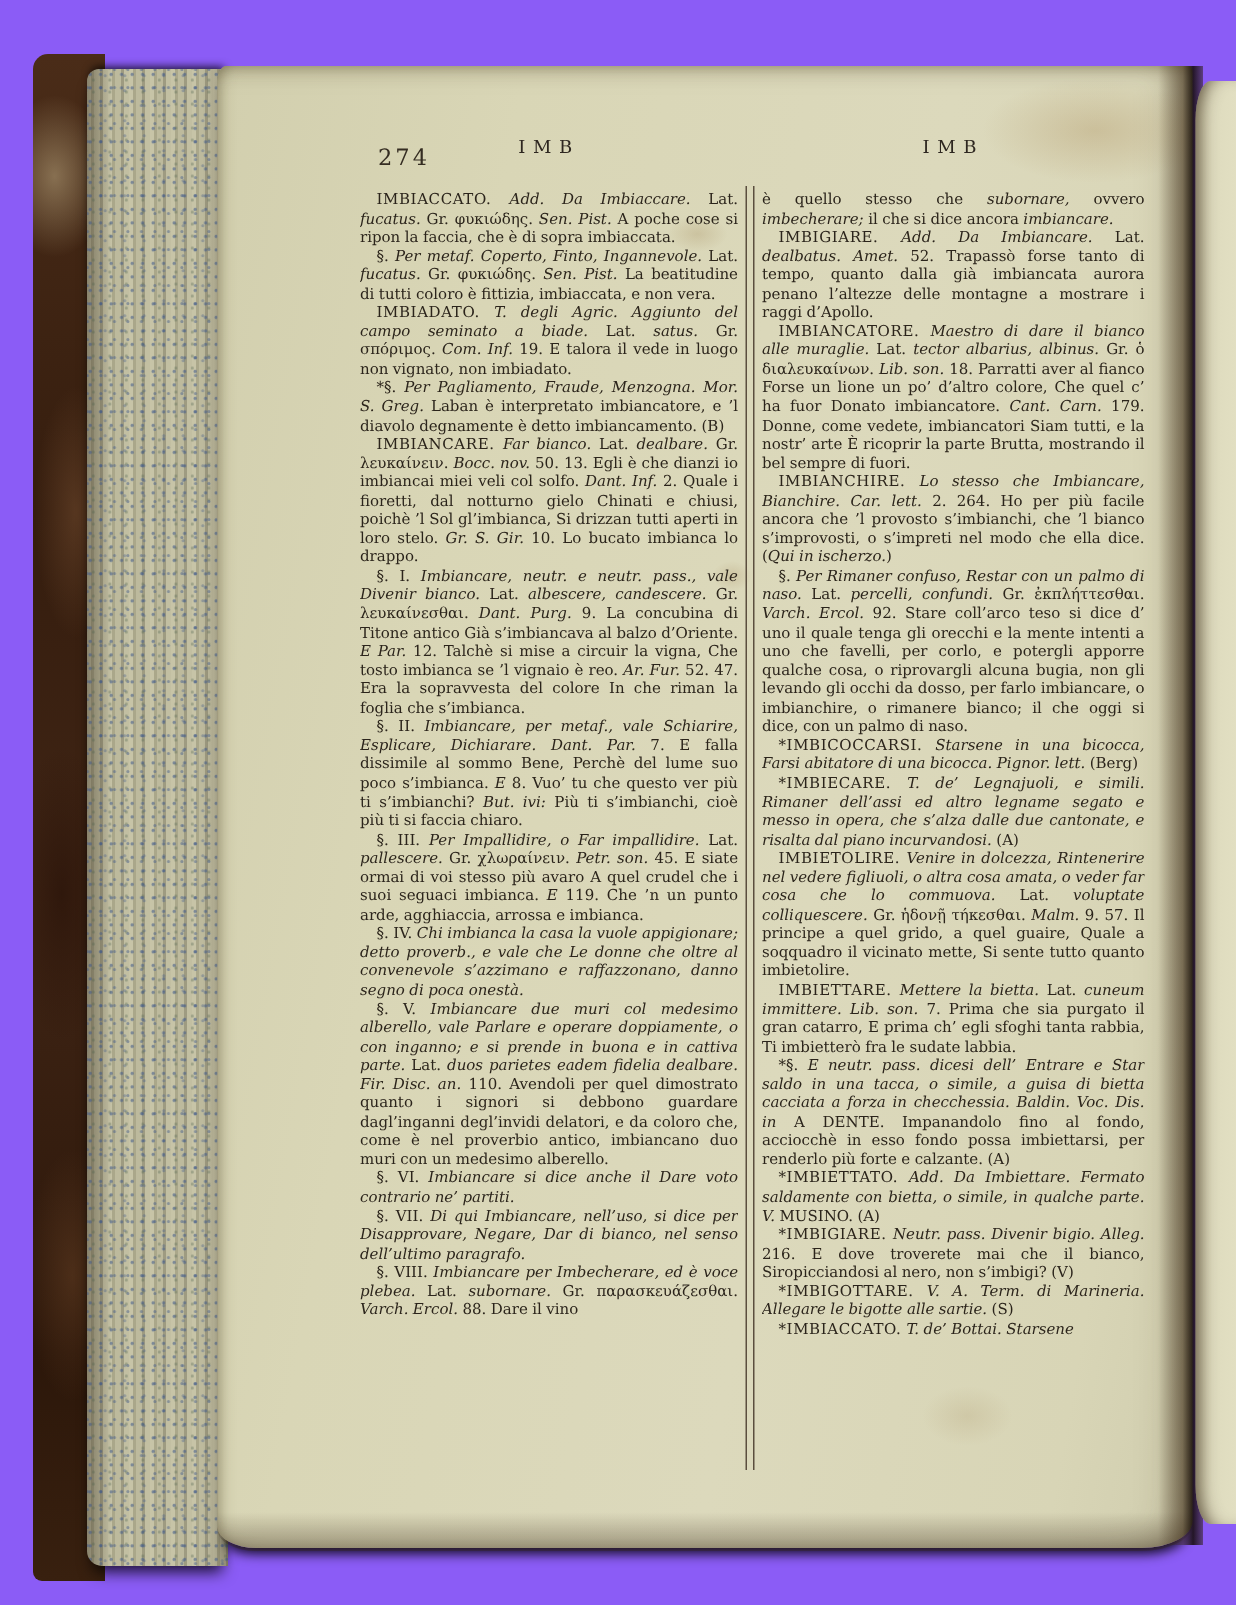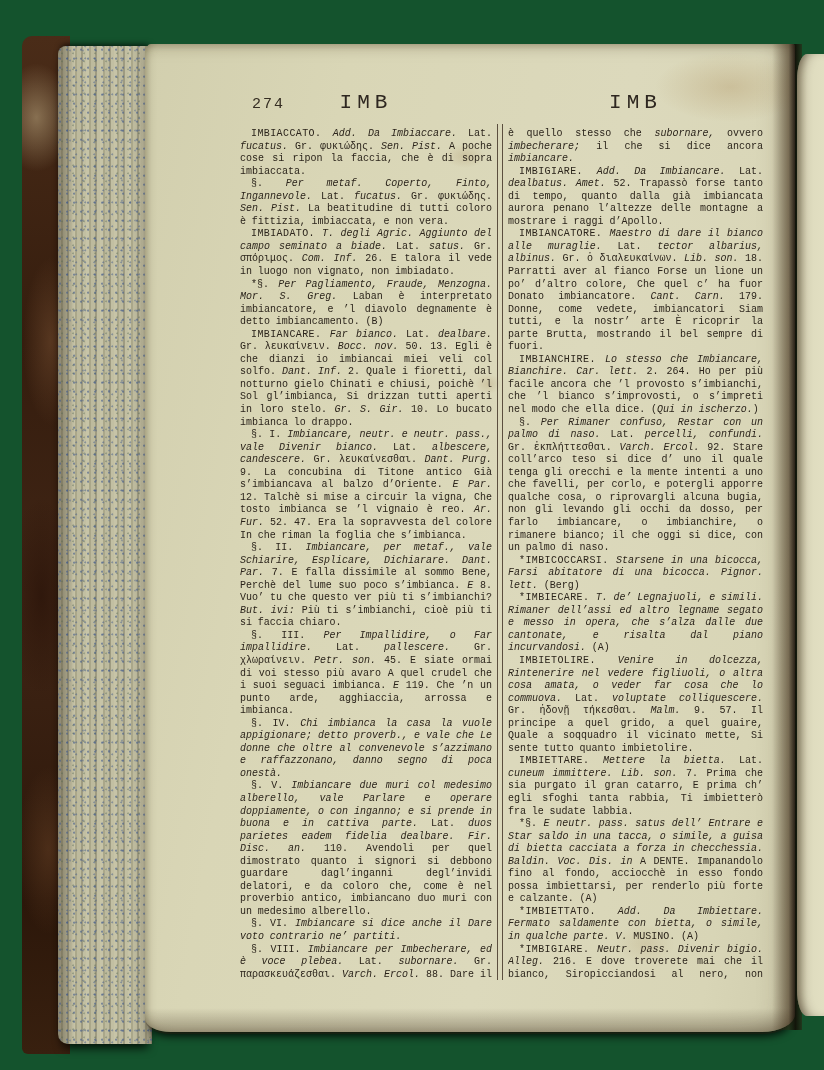--- a/index.html
+++ b/index.html
@@ -1,18 +1,18 @@
 <!DOCTYPE html>
 <html lang="it"><head>
 <meta charset="utf-8">
 <style>
   html,body{margin:0;padding:0;background:#0b0908;}
   body{width:824px;height:1070px;overflow:hidden;position:relative;
        font-family:"DejaVu Serif","Liberation Serif",serif;}
-  .scene{position:absolute;inset:0;background:#14532d;font-family:Liberation Mono, monospace;}
+  .scene{position:absolute;inset:0;background:#8b5cf6;}
 
   
   .binding{position:absolute;left:22px;top:36px;width:48px;height:1018px;
     background:
       radial-gradient(60px 90px at 30% 8%, rgba(190,170,130,.55), transparent 60%),
       radial-gradient(40px 120px at 60% 30%, rgba(120,80,50,.5), transparent 70%),
       radial-gradient(50px 140px at 40% 55%, rgba(40,18,8,.7), transparent 70%),
       radial-gradient(45px 120px at 55% 80%, rgba(110,70,40,.45), transparent 70%),
       linear-gradient(180deg,#4a2c18,#351d0e 30%,#402515 55%,#2c170a 85%,#38200f);
     border-radius:10px 0 0 6px;}
@@ -57,21 +57,21 @@
     background:linear-gradient(90deg, rgba(40,26,12,0), rgba(55,38,18,.45) 55%, rgba(18,10,4,.85) 78%, rgba(45,30,14,.5));}
   .facing{position:absolute;left:797px;top:54px;width:27px;height:962px;
     background:linear-gradient(90deg,#cdc9a8,#dedbbe 40%,#e2dfc2);
     box-shadow:inset 9px 0 12px -7px rgba(45,30,15,.7);
     border-radius:10px 0 0 10px / 26px 0 0 26px;}
 
   
   .textblock{position:absolute;left:95px;top:44px;width:523px;color:#2b241b;}
   .header{position:relative;height:36px;}
   .pagenum{position:absolute;left:12px;top:8px;font-size:15px;letter-spacing:2px;color:#352d22;}
-  .rhead{position:absolute;top:3px;font-size:21px;letter-spacing:5px;color:#2e2720;}
+  .rhead{position:absolute;top:3px;font-size:12px;letter-spacing:5px;color:#2e2720;}
   .rhead.l{left:0;width:252px;text-align:center;}
   .rhead.r{left:268px;width:255px;text-align:center;}
 
   .cols{display:flex;align-items:flex-end;}
   .col{font-size:10px;line-height:12.55px;text-align:justify;height:852px;overflow:hidden;
        word-spacing:-0.2px;hyphens:auto;}
   .col.left{width:252px;}
   .col.right{width:255px;}
   .ruleGap{width:16px;display:flex;justify-content:center;}
   .ruleGap i{display:block;width:4px;height:856px;
@@ -98,45 +98,46 @@
     <div class="textblock">
       <div class="header">
         <span class="pagenum">274</span>
         <span class="rhead l">IMB</span>
         <span class="rhead r">IMB</span>
       </div>
       <div class="cols">
         <div class="col left" id="col-left">
             <p class="par"><span class="hw">IMBIACCATO. </span><span class="it">Add. Da Imbiaccare.</span><span> Lat. </span><span class="it">fucatus.</span><span> Gr. φυκιώδης. </span><span class="it">Sen. Pist.</span><span> A poche cose si ripon la faccia, che è di sopra imbiaccata.</span></p>
             <p class="par"><span>§. </span><span class="it">Per metaf. Coperto, Finto, Ingannevole.</span><span> Lat. </span><span class="it">fucatus.</span><span> Gr. φυκιώδης. </span><span class="it">Sen. Pist.</span><span> La beatitudine di tutti coloro è fittizia, imbiaccata, e non vera.</span></p>
-            <p class="par"><span class="hw">IMBIADATO. </span><span class="it">T. degli Agric. Aggiunto del campo seminato a biade.</span><span> Lat. </span><span class="it">satus.</span><span> Gr. σπόριμος. </span><span class="it">Com. Inf.</span><span> 26. E talora il vede in luogo non vignato, non imbiadato.</span></p>
+            <p class="par"><span class="hw">IMBIADATO. </span><span class="it">T. degli Agric. Aggiunto del campo seminato a biade.</span><span> Lat. </span><span class="it">satus.</span><span> Gr. σπόριμος. </span><span class="it">Com. Inf.</span><span> 19. E talora il vede in luogo non vignato, non imbiadato.</span></p>
             <p class="par"><span>*§. </span><span class="it">Per Pagliamento, Fraude, Menzogna. Mor. S. Greg.</span><span> Laban è interpretato imbiancatore, e ’l diavolo degnamente è detto imbiancamento. (B)</span></p>
             <p class="par"><span class="hw">IMBIANCARE. </span><span class="it">Far bianco.</span><span> Lat. </span><span class="it">dealbare.</span><span> Gr. λευκαίνειν. </span><span class="it">Bocc. nov.</span><span> 50. 13. Egli è che dianzi io imbiancai miei veli col solfo. </span><span class="it">Dant. Inf.</span><span> 2. Quale i fioretti, dal notturno gielo Chinati e chiusi, poichè ’l Sol gl’imbianca, Si drizzan tutti aperti in loro stelo. </span><span class="it">Gr. S. Gir.</span><span> 10. Lo bucato imbianca lo drappo.</span></p>
             <p class="par"><span>§. I. </span><span class="it">Imbiancare, neutr. e neutr. pass., vale Divenir bianco.</span><span> Lat. </span><span class="it">albescere, candescere.</span><span> Gr. λευκαίνεσθαι. </span><span class="it">Dant. Purg.</span><span> 9. La concubina di Titone antico Già s’imbiancava al balzo d’Oriente. </span><span class="it">E Par.</span><span> 12. Talchè si mise a circuir la vigna, Che tosto imbianca se ’l vignaio è reo. </span><span class="it">Ar. Fur.</span><span> 52. 47. Era la sopravvesta del colore In che riman la foglia che s’imbianca.</span></p>
             <p class="par"><span>§. II. </span><span class="it">Imbiancare, per metaf., vale Schiarire, Esplicare, Dichiarare. Dant. Par.</span><span> 7. E falla dissimile al sommo Bene, Perchè del lume suo poco s’imbianca. </span><span class="it">E</span><span> 8. Vuo’ tu che questo ver più ti s’imbianchi? </span><span class="it">But. ivi:</span><span> Più ti s’imbianchi, cioè più ti si faccia chiaro.</span></p>
             <p class="par"><span>§. III. </span><span class="it">Per Impallidire, o Far impallidire.</span><span> Lat. </span><span class="it">pallescere.</span><span> Gr. χλωραίνειν. </span><span class="it">Petr. son.</span><span> 45. E siate ormai di voi stesso più avaro A quel crudel che i suoi seguaci imbianca. </span><span class="it">E</span><span> 119. Che ’n un punto arde, agghiaccia, arrossa e imbianca.</span></p>
             <p class="par"><span>§. IV. </span><span class="it">Chi imbianca la casa la vuole appigionare; detto proverb., e vale che Le donne che oltre al convenevole s’azzimano e raffazzonano, danno segno di poca onestà.</span></p>
             <p class="par"><span>§. V. </span><span class="it">Imbiancare due muri col medesimo alberello, vale Parlare e operare doppiamente, o con inganno; e si prende in buona e in cattiva parte.</span><span> Lat. </span><span class="it">duos parietes eadem fidelia dealbare. Fir. Disc. an.</span><span> 110. Avendoli per quel dimostrato quanto i signori si debbono guardare dagl’inganni degl’invidi delatori, e da coloro che, come è nel proverbio antico, imbiancano duo muri con un medesimo alberello.</span></p>
             <p class="par"><span>§. VI. </span><span class="it">Imbiancare si dice anche il Dare voto contrario ne’ partiti.</span></p>
+            <p class="par"><span>§. VII. </span><span class="it">Di qui Imbiancare, nell’uso, si dice per Disapprovare, Negare, Dar di bianco, nel senso dell’ultimo paragrafo.</span></p>
             <p class="par"><span>§. VIII. </span><span class="it">Imbiancare per Imbecherare, ed è voce plebea.</span><span> Lat. </span><span class="it">subornare.</span><span> Gr. παρασκευάζεσθαι. </span><span class="it">Varch. Ercol.</span><span> 88. Dare il vino</span></p>
           </div>
         <div class="ruleGap">
             <i></i>
           </div>
         <div class="col right" id="col-right">
             <p class="par noindent"><span>è quello stesso che </span><span class="it">subornare,</span><span> ovvero </span><span class="it">imbecherare;</span><span> il che si dice ancora </span><span class="it">imbiancare.</span></p>
             <p class="par"><span class="hw">IMBIGIARE. </span><span class="it">Add. Da Imbiancare.</span><span> Lat. </span><span class="it">dealbatus.</span><span> </span><span class="it">Amet.</span><span> 52. Trapassò forse tanto di tempo, quanto dalla già imbiancata aurora penano l’altezze delle montagne a mostrare i raggi d’Apollo.</span></p>
             <p class="par"><span class="hw">IMBIANCATORE. </span><span class="it">Maestro di dare il bianco alle muraglie.</span><span> Lat. </span><span class="it">tector albarius, albinus.</span><span> Gr. ὁ διαλευκαίνων. </span><span class="it">Lib. son.</span><span> 18. Parratti aver al fianco Forse un lione un po’ d’altro colore, Che quel c’ ha fuor Donato imbiancatore. </span><span class="it">Cant. Carn.</span><span> 179. Donne, come vedete, imbiancatori Siam tutti, e la nostr’ arte È ricoprir la parte Brutta, mostrando il bel sempre di fuori.</span></p>
             <p class="par"><span class="hw">IMBIANCHIRE. </span><span class="it">Lo stesso che Imbiancare, Bianchire. Car. lett.</span><span> 2. 264. Ho per più facile ancora che ’l provosto s’imbianchi, che ’l bianco s’improvosti, o s’impreti nel modo che ella dice. (</span><span class="it">Qui in ischerzo.</span><span>)</span></p>
             <p class="par"><span>§. </span><span class="it">Per Rimaner confuso, Restar con un palmo di naso.</span><span> Lat. </span><span class="it">percelli, confundi.</span><span> Gr. ἐκπλήττεσθαι. </span><span class="it">Varch. Ercol.</span><span> 92. Stare coll’arco teso si dice d’ uno il quale tenga gli orecchi e la mente intenti a uno che favelli, per corlo, e potergli apporre qualche cosa, o riprovargli alcuna bugia, non gli levando gli occhi da dosso, per farlo imbiancare, o imbianchire, o rimanere bianco; il che oggi si dice, con un palmo di naso.</span></p>
             <p class="par"><span class="hw">*IMBICOCCARSI. </span><span class="it">Starsene in una bicocca, Farsi abitatore di una bicocca. Pignor. lett.</span><span> (Berg)</span></p>
             <p class="par"><span class="hw">*IMBIECARE. </span><span class="it">T. de’ Legnajuoli, e simili. Rimaner dell’assi ed altro legname segato e messo in opera, che s’alza dalle due cantonate, e risalta dal piano incurvandosi.</span><span> (A)</span></p>
             <p class="par"><span class="hw">IMBIETOLIRE. </span><span class="it">Venire in dolcezza, Rintenerire nel vedere figliuoli, o altra cosa amata, o veder far cosa che lo commuova.</span><span> Lat. </span><span class="it">voluptate colliquescere.</span><span> Gr. ἡδονῇ τήκεσθαι. </span><span class="it">Malm.</span><span> 9. 57. Il principe a quel grido, a quel guaire, Quale a soqquadro il vicinato mette, Si sente tutto quanto imbietolire.</span></p>
             <p class="par"><span class="hw">IMBIETTARE. </span><span class="it">Mettere la bietta.</span><span> Lat. </span><span class="it">cuneum immittere.</span><span> </span><span class="it">Lib. son.</span><span> 7. Prima che sia purgato il gran catarro, E prima ch’ egli sfoghi tanta rabbia, Ti imbietterò fra le sudate labbia.</span></p>
-            <p class="par"><span>*§. </span><span class="it">E neutr. pass. satus dell’ Entrare e Star saldo in una tacca, o simile, a guisa di bietta cacciata a forza in checchessia. Baldin. Voc. Dis. in</span><span> A DENTE. Impanandolo fino al fondo, acciocchè in esso fondo possa imbiettarsi, per renderlo più forte e calzante. (A)</span></p>
+            <p class="par"><span>*§. </span><span class="it">E neutr. pass. dicesi dell’ Entrare e Star saldo in una tacca, o simile, a guisa di bietta cacciata a forza in checchessia. Baldin. Voc. Dis. in</span><span> A DENTE. Impanandolo fino al fondo, acciocchè in esso fondo possa imbiettarsi, per renderlo più forte e calzante. (A)</span></p>
             <p class="par"><span class="hw">*IMBIETTATO. </span><span class="it">Add. Da Imbiettare. Fermato saldamente con bietta, o simile, in qualche parte. V.</span><span> MUSINO. (A)</span></p>
             <p class="par"><span class="hw">*IMBIGIARE. </span><span class="it">Neutr. pass. Divenir bigio. Alleg.</span><span> 216. E dove troverete mai che il bianco, Siropicciandosi al nero, non s’imbigi? (V)</span></p>
             <p class="par"><span class="hw">*IMBIGOTTARE. </span><span class="it">V. A. Term. di Marineria. Allegare le bigotte alle sartie.</span><span> (S)</span></p>
             <p class="par"><span class="hw">*IMBIACCATO. </span><span class="it">T. de’ Bottai. Starsene</span></p>
           </div>
       </div>
     </div>
   </div>
 
   <div class="gutter"></div>

